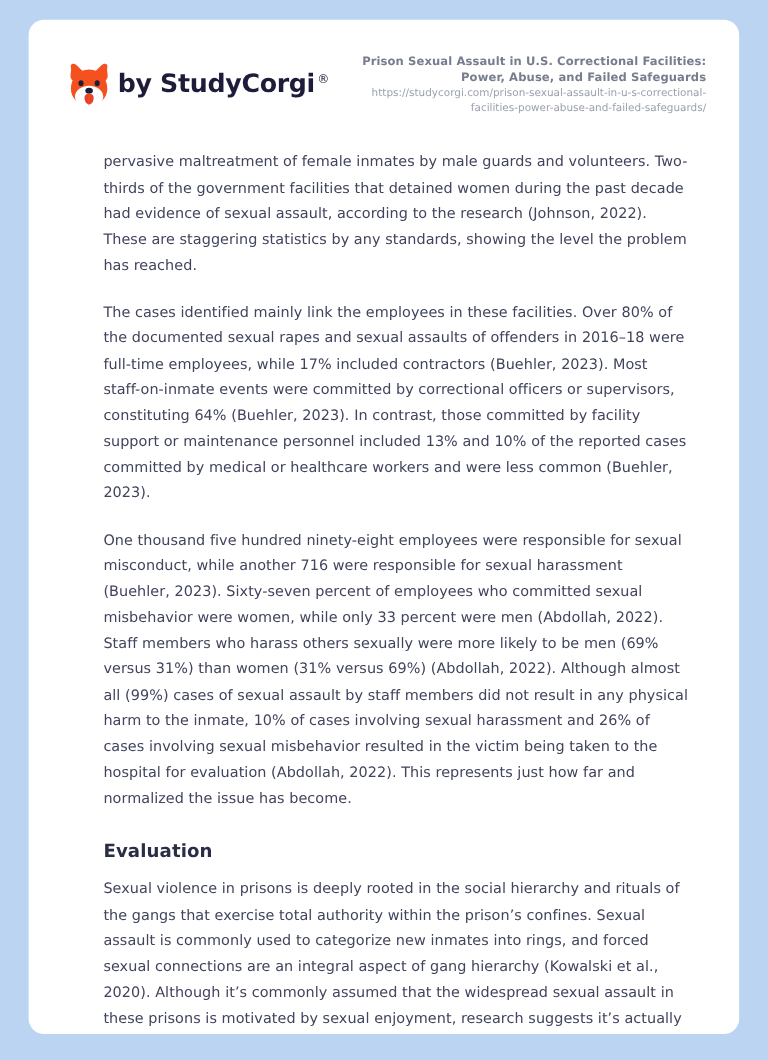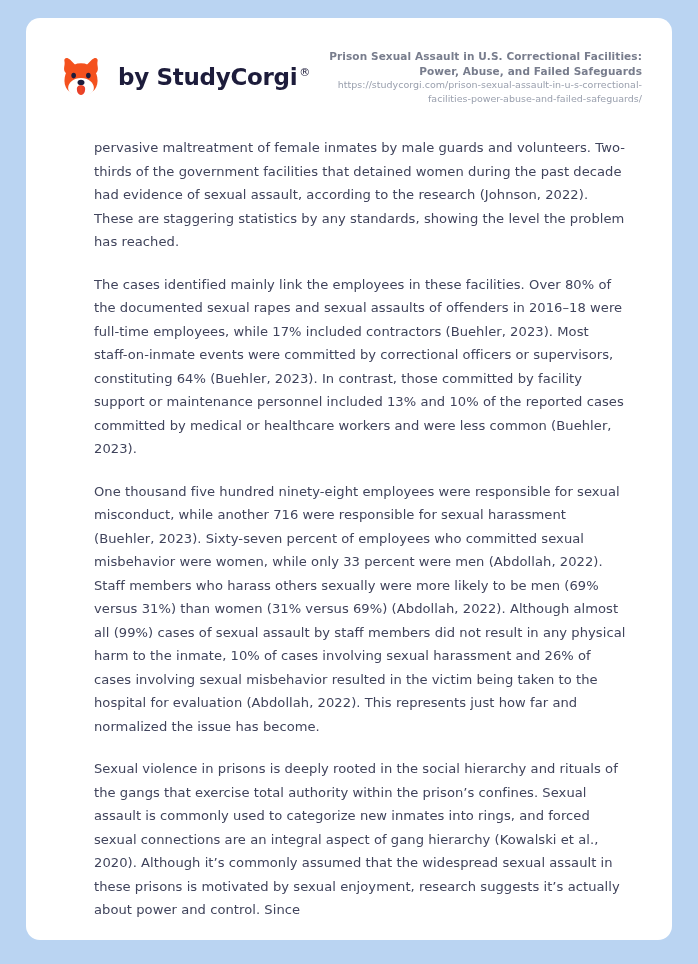--- a/index.html
+++ b/index.html
@@ -30,21 +30,21 @@
     height: 118px;
     padding: 0 26px;
     box-sizing: border-box;
     display: flex;
     align-items: center;
     justify-content: space-between;
   }
   .brand {
     display: flex;
     align-items: center;
-    gap: 14px;
+    gap: 3px;
     margin-left: 6px;
   }
   .brand-mark {
     width: 46px;
     height: 46px;
     flex: 0 0 auto;
     display: block;
   }
   .brand-text {
     font-family: "DejaVu Sans", "Liberation Sans", sans-serif;
@@ -128,16 +128,17 @@
       <div class="doc-title">Prison Sexual Assault in U.S. Correctional Facilities: Power, Abuse, and Failed Safeguards</div>
       <div class="doc-url">https://studycorgi.com/prison-sexual-assault-in-u-s-correctional-facilities-power-abuse-and-failed-safeguards/</div>
     </div>
 
   </div>
 
   <div class="content">
       <p class="para">pervasive maltreatment of female inmates by male guards and volunteers. Two-thirds of the government facilities that detained women during the past decade had evidence of sexual assault, according to the research (Johnson, 2022). These are staggering statistics by any standards, showing the level the problem has reached.</p>
       <p class="para">The cases identified mainly link the employees in these facilities. Over 80% of the documented sexual rapes and sexual assaults of offenders in 2016–18 were full-time employees, while 17% included contractors (Buehler, 2023). Most staff-on-inmate events were committed by correctional officers or supervisors, constituting 64% (Buehler, 2023). In contrast, those committed by facility support or maintenance personnel included 13% and 10% of the reported cases committed by medical or healthcare workers and were less common (Buehler, 2023).</p>
       <p class="para">One thousand five hundred ninety-eight employees were responsible for sexual misconduct, while another 716 were responsible for sexual harassment (Buehler, 2023). Sixty-seven percent of employees who committed sexual misbehavior were women, while only 33 percent were men (Abdollah, 2022). Staff members who harass others sexually were more likely to be men (69% versus 31%) than women (31% versus 69%) (Abdollah, 2022). Although almost all (99%) cases of sexual assault by staff members did not result in any physical harm to the inmate, 10% of cases involving sexual harassment and 26% of cases involving sexual misbehavior resulted in the victim being taken to the hospital for evaluation (Abdollah, 2022). This represents just how far and normalized the issue has become.</p>
+      <h2 class="section-heading">Evaluation</h2>
       <p class="para">Sexual violence in prisons is deeply rooted in the social hierarchy and rituals of the gangs that exercise total authority within the prison’s confines. Sexual assault is commonly used to categorize new inmates into rings, and forced sexual connections are an integral aspect of gang hierarchy (Kowalski et al., 2020). Although it’s commonly assumed that the widespread sexual assault in these prisons is motivated by sexual enjoyment, research suggests it’s actually about power and control. Since</p>
     </div>
 
 </div>
 
 </body></html>

